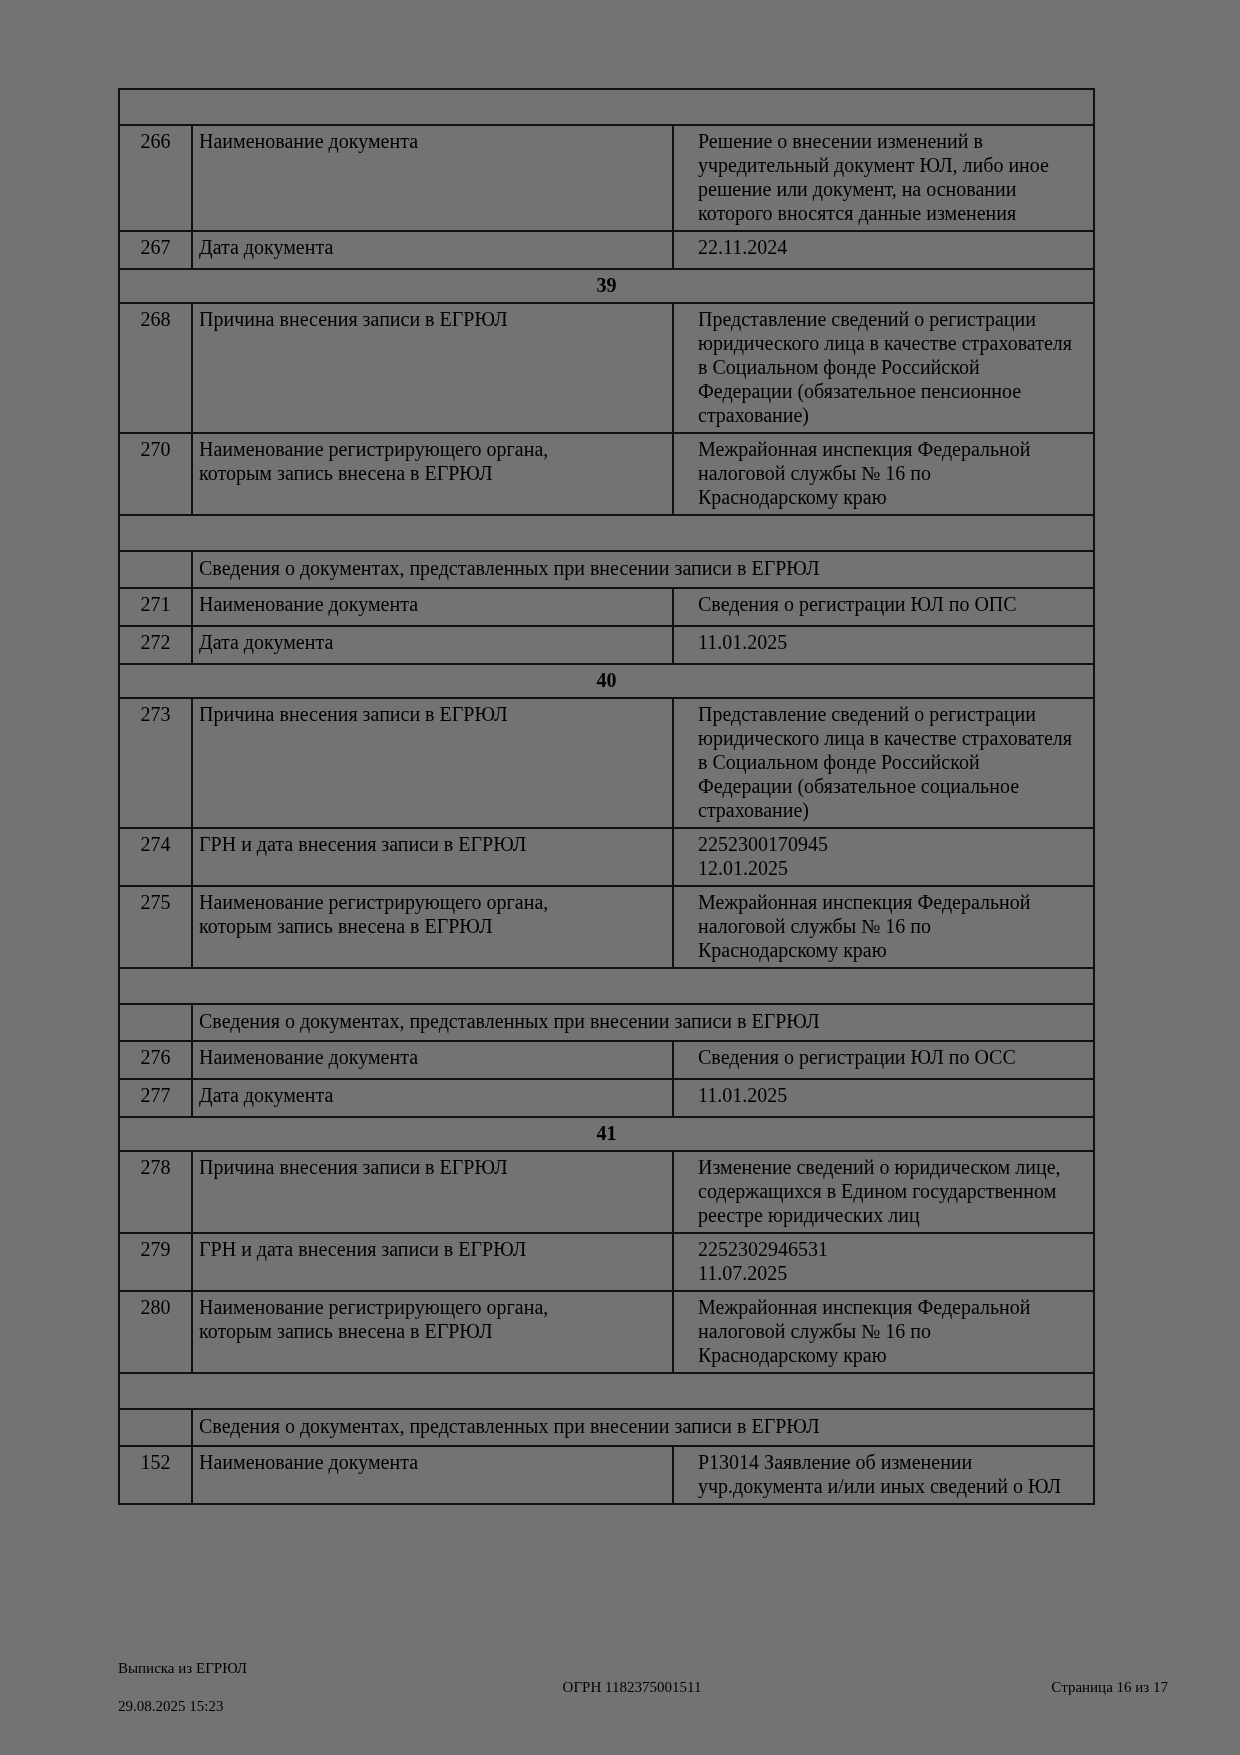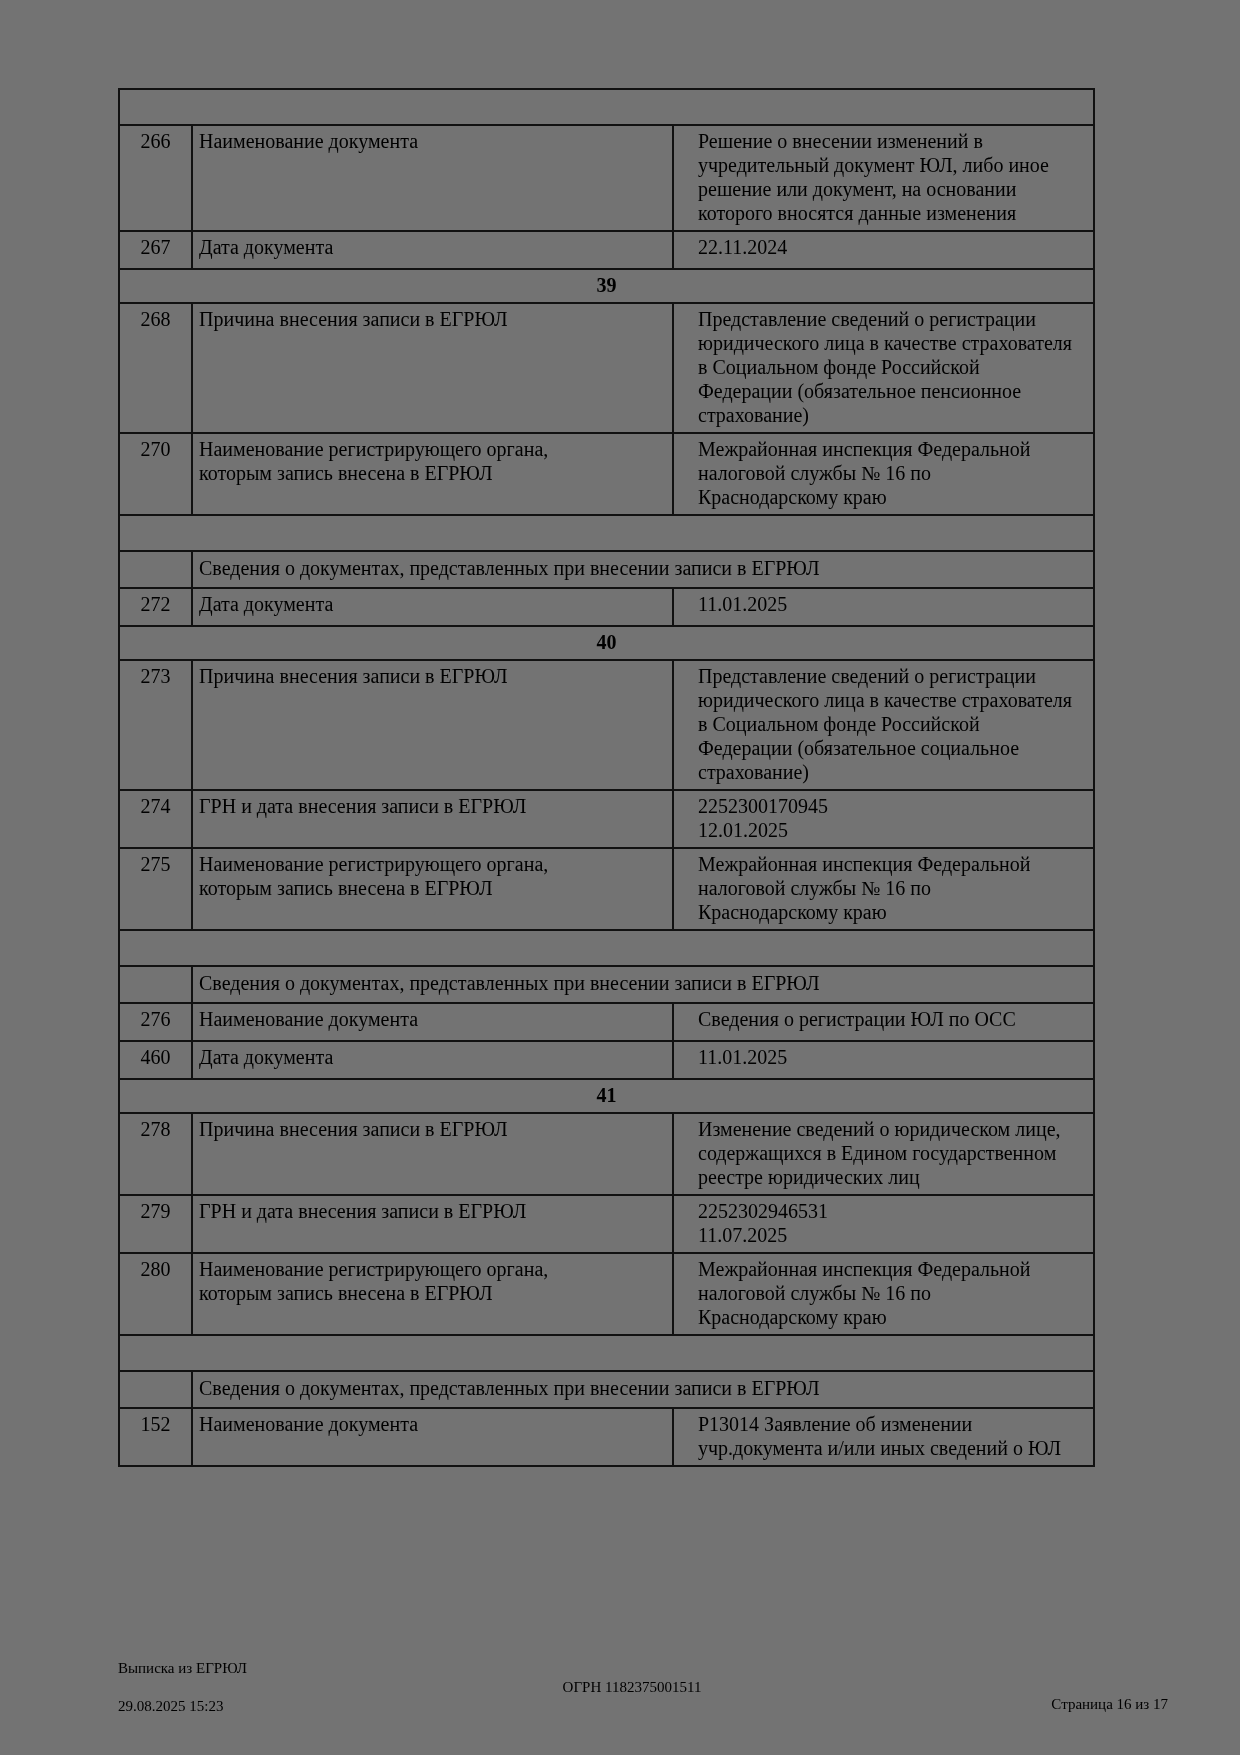--- a/index.html
+++ b/index.html
@@ -81,21 +81,21 @@
     position: absolute;
     left: 0;
     width: 1240px;
     top: 19px;
     text-align: center;
     margin-left: 12px;
   }
   .footer-right {
     position: absolute;
     right: 72px;
-    top: 36px;
+    top: 19px;
   }
 </style>
 </head>
 <body>
 
 <div class="page">
 
   <table class="egrul">
     <colgroup>
       <col style="width:73px">
@@ -148,20 +148,25 @@
 
       <tr class="r-empty">
         <td colspan="3"></td>
       </tr>
 
       <tr>
         <td class="c-num"></td>
         <td class="c-docsheader" colspan="2">Сведения о документах, представленных при внесении записи в ЕГРЮЛ</td>
       </tr>
 
+      <tr>
+        <td class="c-num">271</td>
+        <td class="c-label">Наименование документа</td>
+        <td class="c-value">Сведения о регистрации ЮЛ по ОПС</td>
+      </tr>
 
       <tr>
         <td class="c-num">272</td>
         <td class="c-label">Дата документа</td>
         <td class="c-value">11.01.2025</td>
       </tr>
 
       <tr class="r-section">
         <td colspan="3">40</td>
       </tr>
@@ -201,21 +206,21 @@
         <td class="c-docsheader" colspan="2">Сведения о документах, представленных при внесении записи в ЕГРЮЛ</td>
       </tr>
 
       <tr>
         <td class="c-num">276</td>
         <td class="c-label">Наименование документа</td>
         <td class="c-value">Сведения о регистрации ЮЛ по ОСС</td>
       </tr>
 
       <tr>
-        <td class="c-num">460</td>
+        <td class="c-num">277</td>
         <td class="c-label">Дата документа</td>
         <td class="c-value">11.01.2025</td>
       </tr>
 
       <tr class="r-section">
         <td colspan="3">41</td>
       </tr>
 
       <tr>
         <td class="c-num">278</td>

